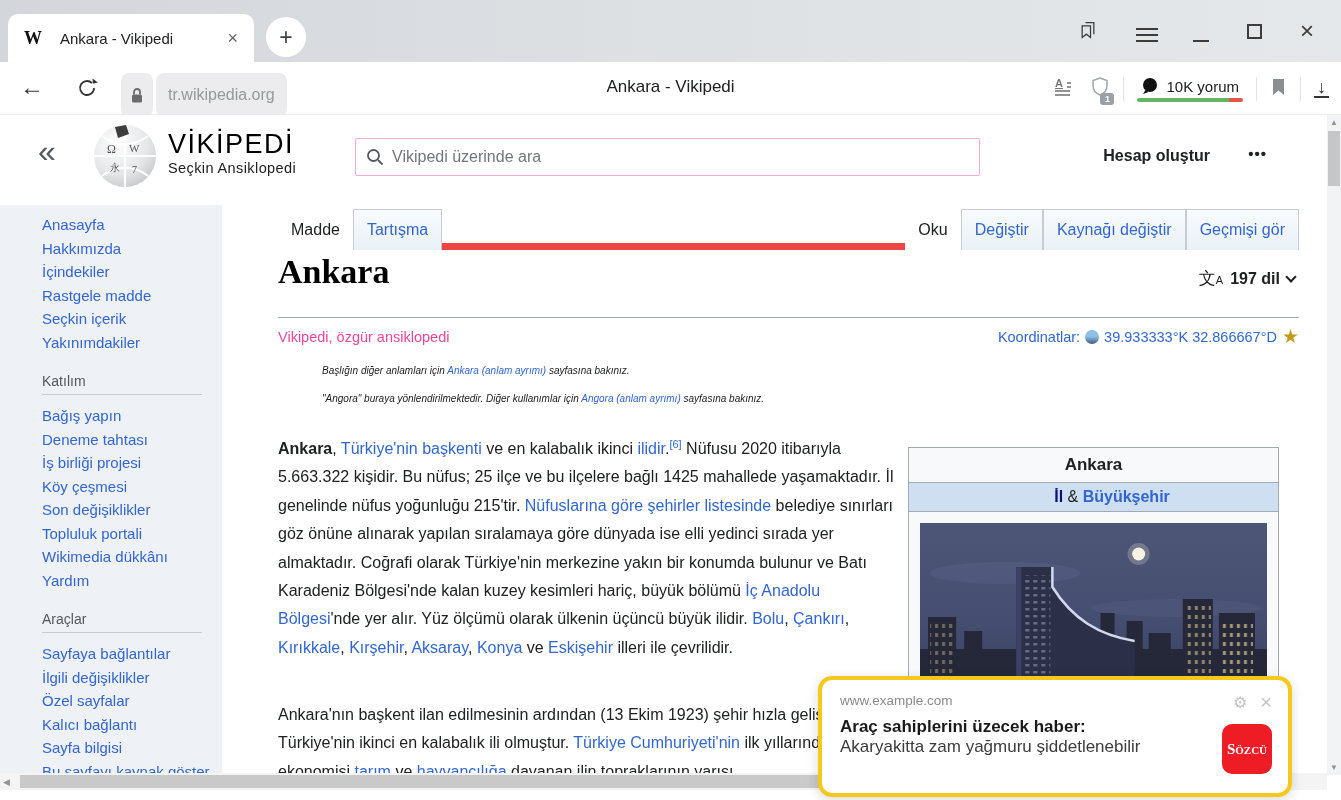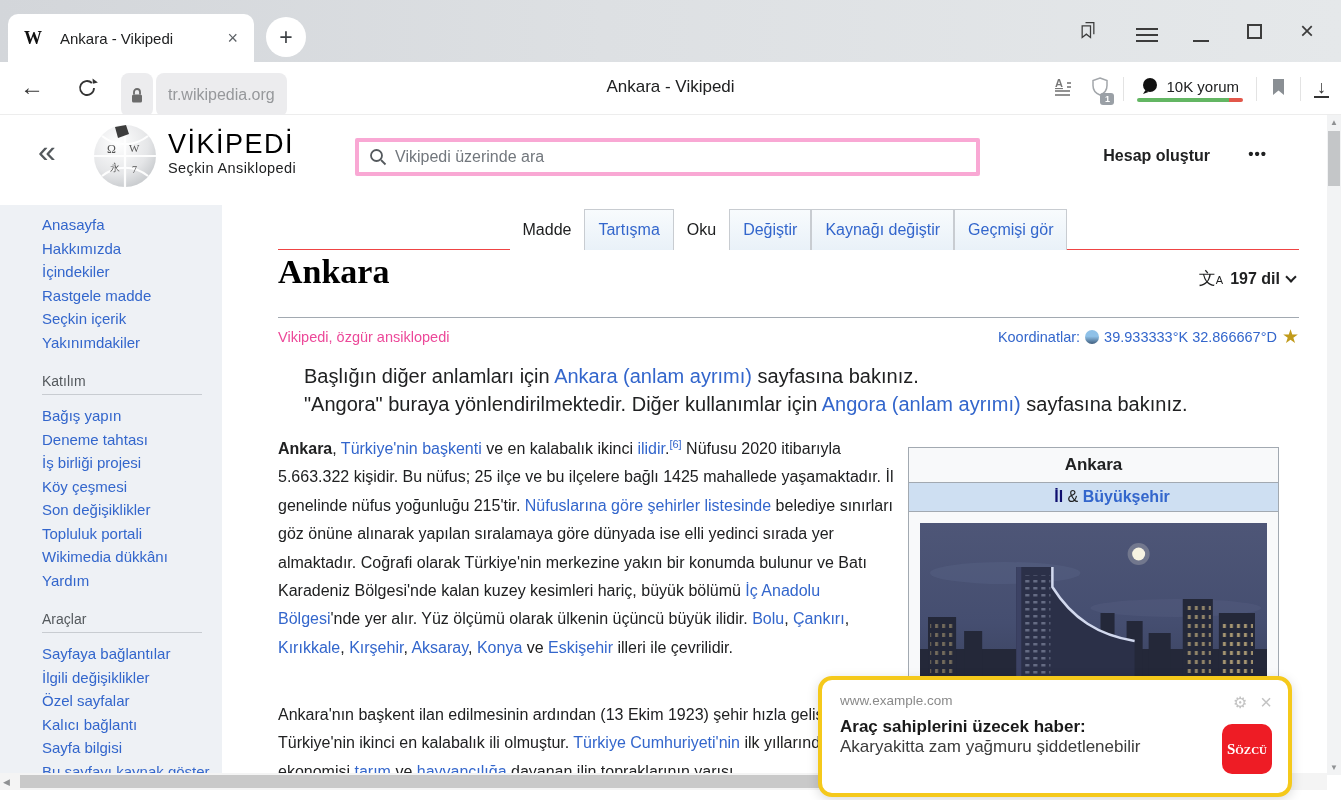--- a/index.html
+++ b/index.html
@@ -49,49 +49,49 @@
   
   .page{position:absolute;top:115px;left:0;width:1341px;height:685px;background:#fff;overflow:hidden;}
   .side-bg{position:absolute;left:0;top:90px;width:222px;height:568px;background:#eef1f5;}
 
   
   .collapse{position:absolute;left:38px;top:18px;font-size:32px;color:#54595d;letter-spacing:-3px;}
   .wlogo{position:absolute;left:92px;top:8px;width:66px;height:66px;}
   .wordmark{position:absolute;left:168px;top:15px;font-family:Liberation Sans, sans-serif;}
   .wm1{font-size:27px;letter-spacing:1.5px;color:#000;line-height:1.1;}
   .wm2{font-size:14.5px;color:#202122;letter-spacing:.4px;}
-  .searchbox{position:absolute;left:355px;top:23px;width:625px;height:38px;border:4px solid #f9a8d4;border-radius:2px;
+  .searchbox{position:absolute;left:355px;top:23px;width:625px;height:38px;border:1px solid #f9a8d4;border-radius:2px;
     background:#fff;display:flex;align-items:center;padding:0 10px;}
   .searchbox input{border:none;outline:none;flex:1;font-size:16px;margin-left:8px;color:#202122;font-family:"Liberation Sans",sans-serif;}
   .searchbox input::placeholder{color:#72777d;}
   .acct{position:absolute;right:131px;top:32px;font-size:16px;font-weight:700;color:#202122;}
   .hdr-more{position:absolute;right:74px;top:30px;font-size:15px;font-weight:700;color:#202122;letter-spacing:1px;}
 
   
   .article{position:absolute;left:222px;top:90px;width:1105px;height:568px;background:#fff;overflow:hidden;}
-  .tabsrow{position:absolute;left:56px;right:28px;top:4px;height:41px;border-bottom:1px solid #ef4444;
-    display:flex;justify-content:center;}
+  .tabsrow{position:absolute;left:56px;right:28px;top:4px;height:41px;border-bottom:7px solid #ef4444;
+    display:flex;justify-content:space-between;}
   .tgroup{display:flex;}
   .wtab{font-size:16px;padding:0 13px;display:flex;align-items:center;height:41px;white-space:nowrap;}
   .wtab.inactive{background:linear-gradient(#f8fbfd,#e9f1f8);border:1px solid #c8ccd1;border-bottom:none;color:#3366cc;}
   .wtab.active{color:#202122;background:#fff;}
   .atitle{position:absolute;left:56px;top:48px;font-family:"Liberation Serif",serif;font-size:34px;color:#000;}
   .langsel{position:absolute;right:32px;top:62px;display:flex;align-items:center;gap:7px;}
   .lang-glyph{font-size:17px;color:#202122;}
   .lang-glyph small{font-size:11px;}
   .lang-count{font-size:16px;font-weight:700;color:#202122;}
   .chev{width:8px;height:8px;border-right:2px solid #202122;border-bottom:2px solid #202122;
     transform:rotate(45deg);margin-top:-4px;}
   .hrule{position:absolute;left:56px;right:28px;top:112px;border-top:1px solid #a2a9b1;}
   .tagline{position:absolute;left:56px;top:124px;font-size:14.5px;color:#ec4899;}
   .coords{position:absolute;right:28px;top:122px;display:flex;align-items:center;gap:5px;font-size:14.5px;}
   .coords a{color:#3366cc;text-decoration:none;}
   .globe{width:14px;height:14px;border-radius:50%;background:linear-gradient(#8fc1e8 45%,#3f5d7d);display:inline-block;}
   .fstar{color:#c19b1b;font-size:19px;line-height:1;}
-  .hatnote{position:absolute;left:82px;font-size:20px;color:#202122;white-space:nowrap;}
+  .hatnote{position:absolute;left:100px;font-style:italic;font-size:10px;color:#202122;white-space:nowrap;}
   .hn1{top:160px;} .hn2{top:188px;}
   .para{position:absolute;left:56px;width:620px;font-size:16px;line-height:28.4px;color:#202122;}
   .p1{top:230px;} .p2{top:496px;}
   .wlink{color:#3366cc;text-decoration:none;}
   sup{font-size:11px;line-height:0;}
 
   
   .infobox{position:absolute;left:686px;top:242px;width:371px;border:1px solid #a2a9b1;background:#f8f9fa;font-size:16px;}
   .ib-title{text-align:center;font-weight:700;font-size:17px;padding:7px 4px;border-bottom:1px solid #a2a9b1;}
   .ib-sub{text-align:center;background:#cedff2;padding:5px 4px;border-bottom:1px solid #a2a9b1;font-weight:700;}

